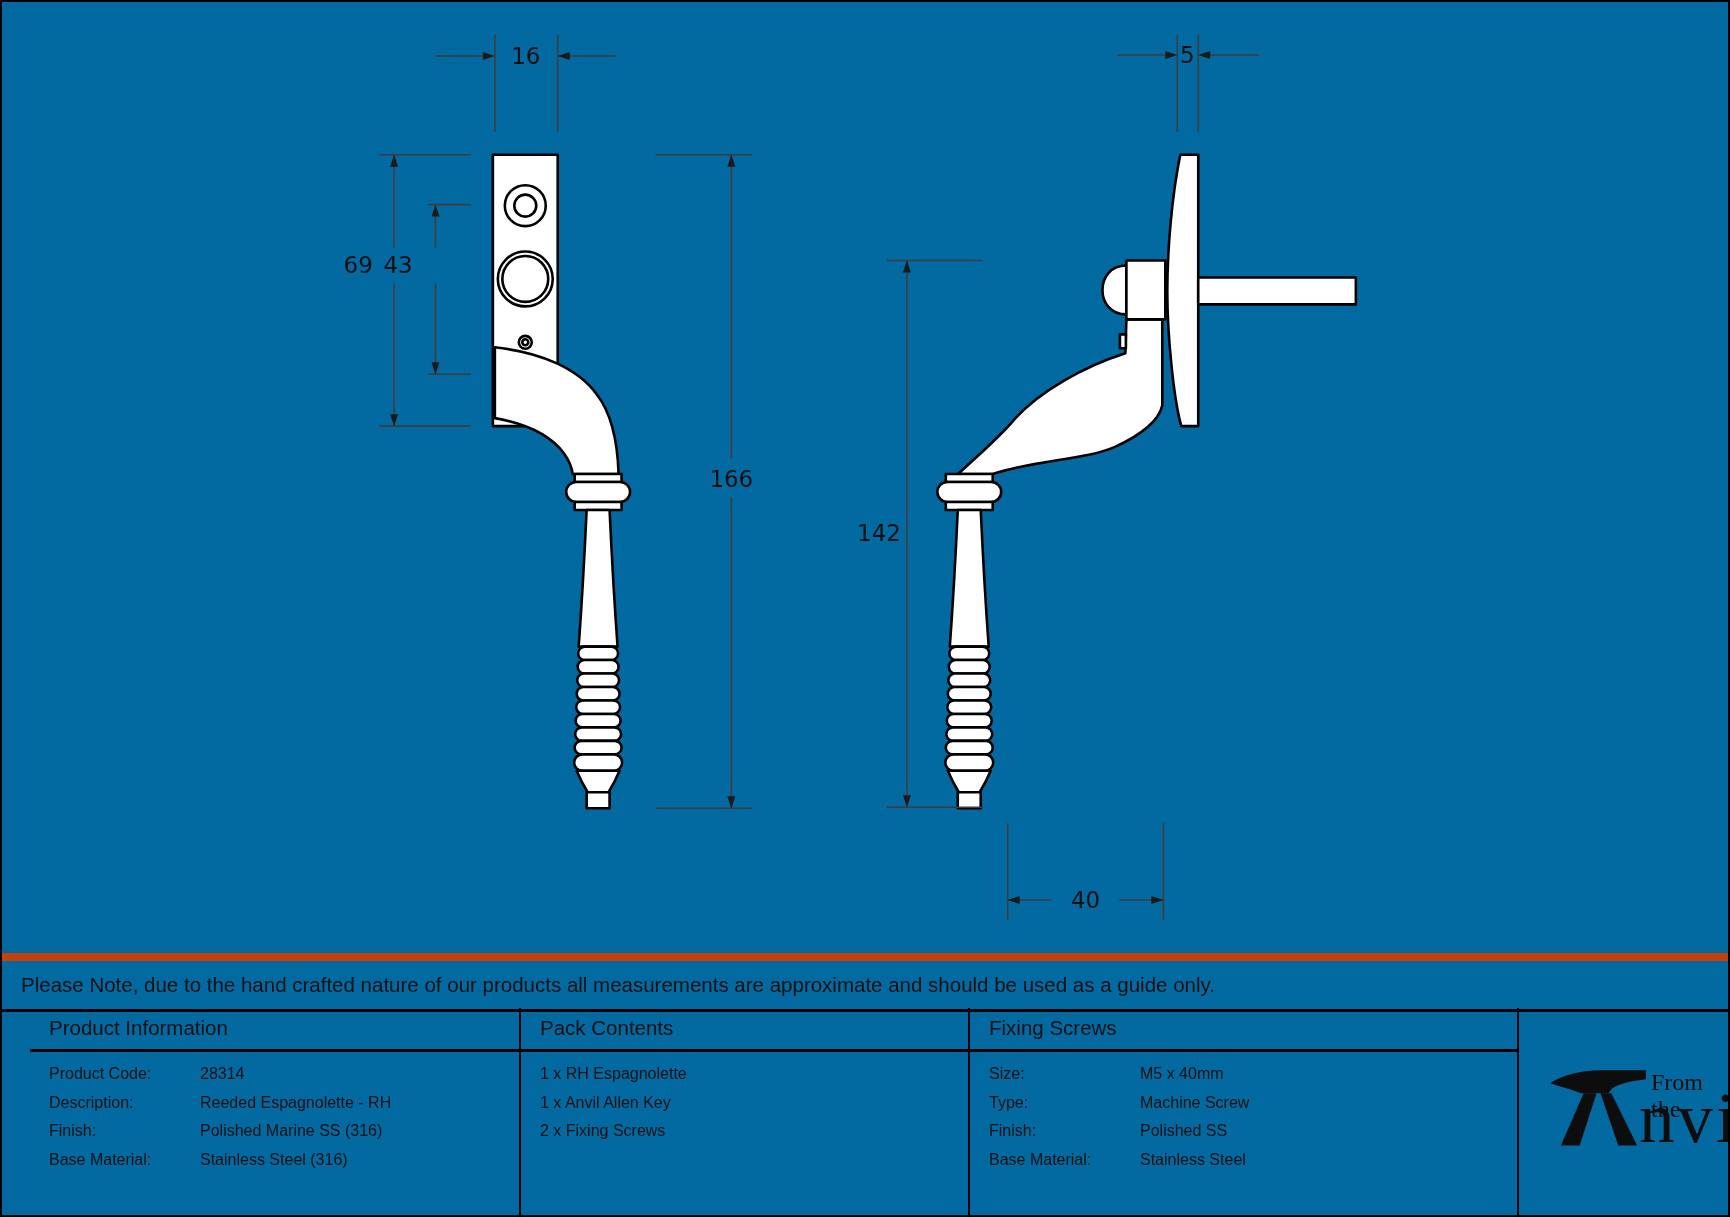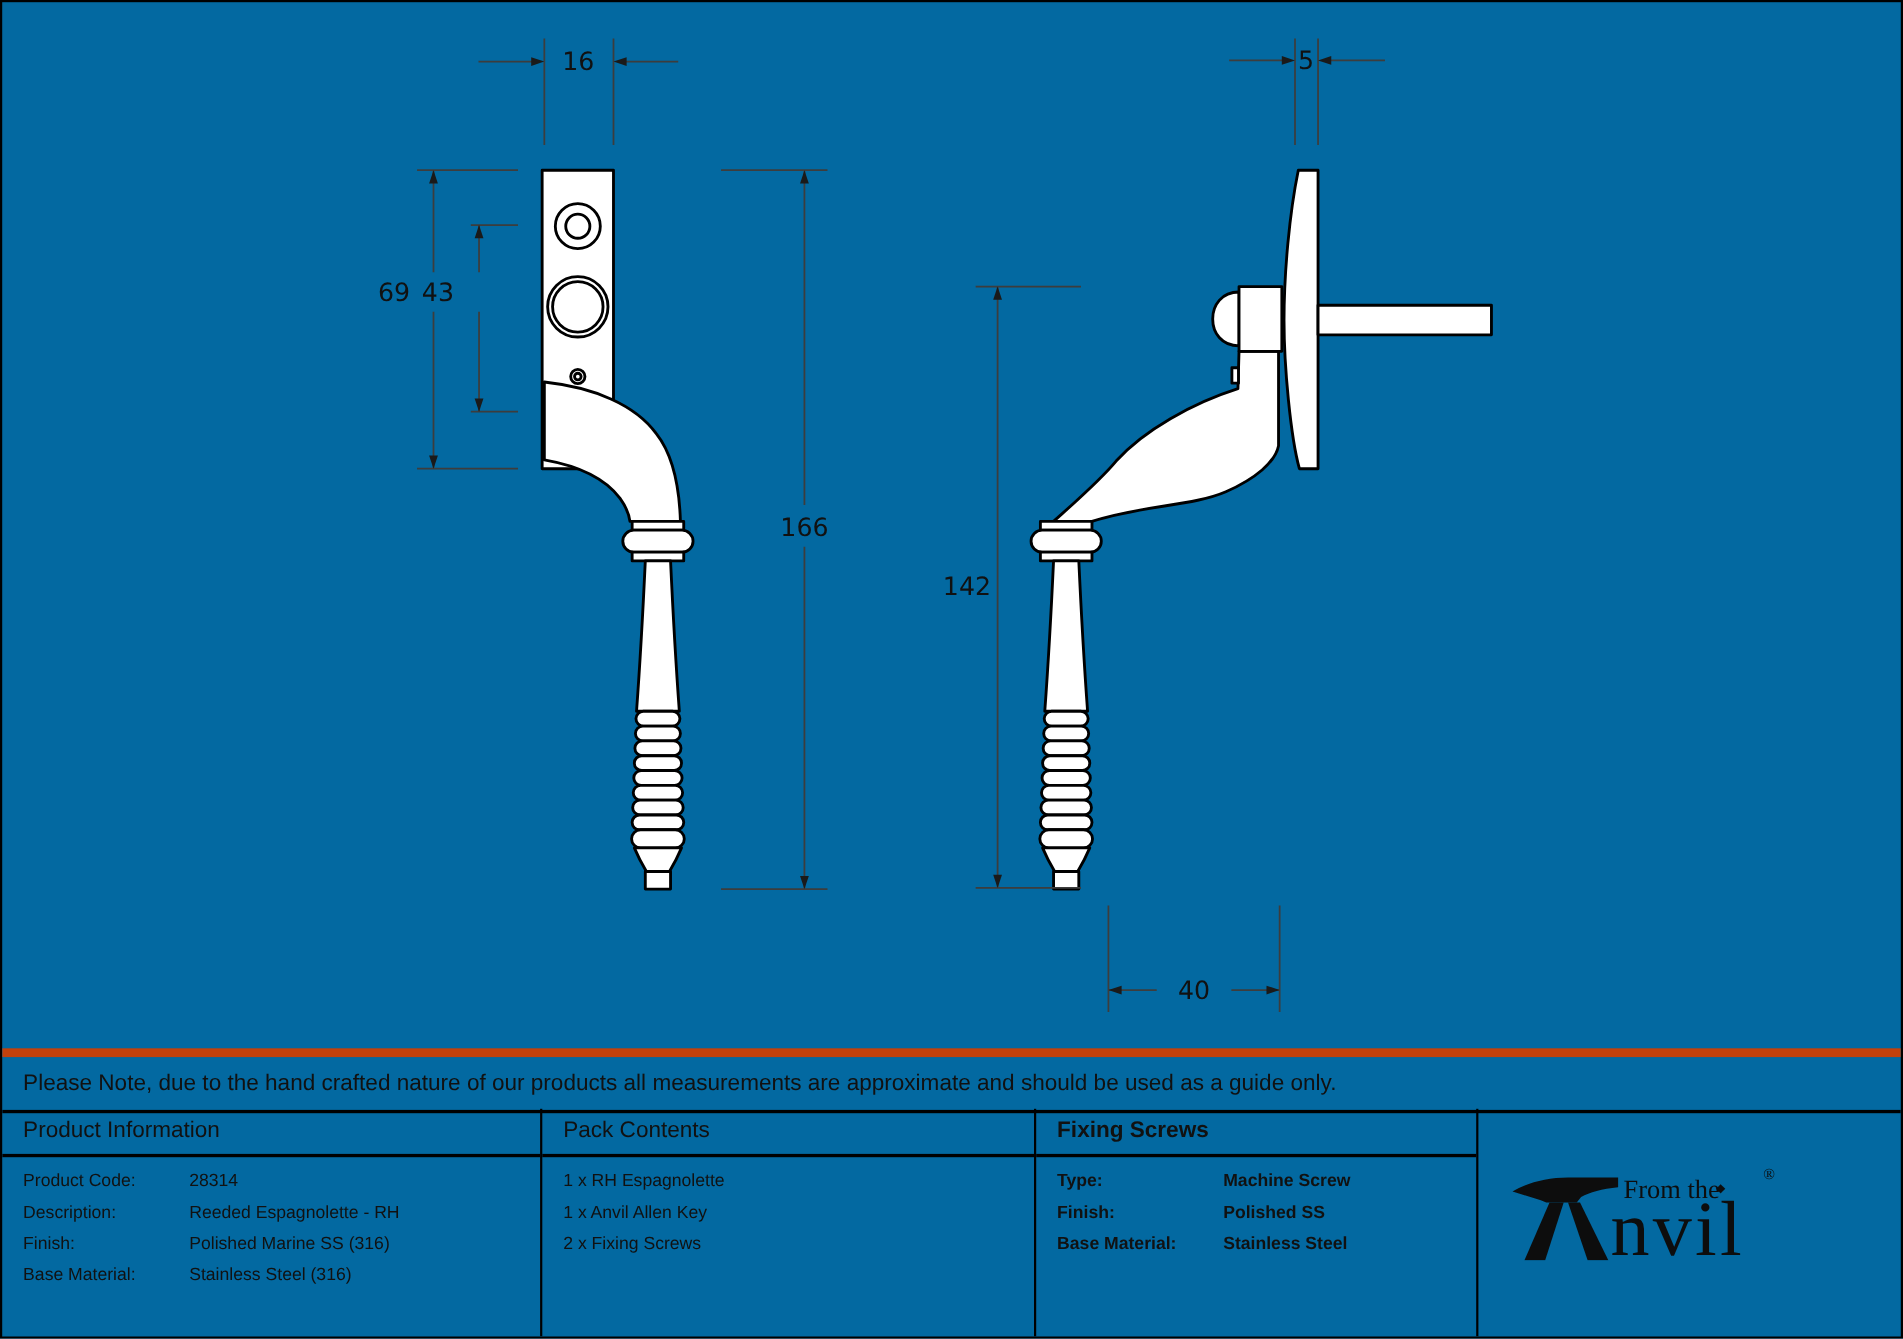--- a/index.html
+++ b/index.html
@@ -18,26 +18,27 @@
   svg.drawing text{font-family:"DejaVu Sans", sans-serif;font-size:23px;fill:#111;}
   .note{
     position:absolute;left:0;right:0;top:951px;height:48px;
     border-top:8px solid #c2410c;border-bottom:3px solid #000;
     display:flex;align-items:center;padding-left:19px;
     font-size:20.5px;color:#111;
   }
   .spec-table{
     position:absolute;left:0;right:0;top:1006px;bottom:0;
     display:flex;
+    padding-left:28px;
   }
   .col{position:relative;box-sizing:border-box;}
   .col.bordered{border-right:2.5px solid #000;}
   .col-pi{width:491px;}
   .col-pc{width:449px;}
-  .col-fs{width:402px;font-weight:bold;}
+  .col-fs{width:549px;}
   .col-logo{flex:1;}
   .col-header{
     height:33px;border-bottom:3px solid #000;
     padding:8px 0 0 19px;font-size:20.5px;color:#111;
   }
   .col-body{padding:13px 0 0 19px;}
   .trow{display:flex;height:28.6px;font-size:16px;color:#111;align-items:flex-start;}
   .tlabel{width:151px;flex:none;}
   .tvalue{flex:1;}
   
@@ -198,20 +199,24 @@
         <div class="trow">
           <span>2 x Fixing Screws</span>
         </div>
       </div>
     </div>
 
     <div class="col col-fs bordered">
       <div class="col-header">Fixing Screws</div>
       <div class="col-body">
         <div class="trow">
+          <span class="tlabel">Size:</span>
+          <span class="tvalue">M5 x 40mm</span>
+        </div>
+        <div class="trow">
           <span class="tlabel">Type:</span>
           <span class="tvalue">Machine Screw</span>
         </div>
         <div class="trow">
           <span class="tlabel">Finish:</span>
           <span class="tvalue">Polished SS</span>
         </div>
         <div class="trow">
           <span class="tlabel">Base Material:</span>
           <span class="tvalue">Stainless Steel</span>

